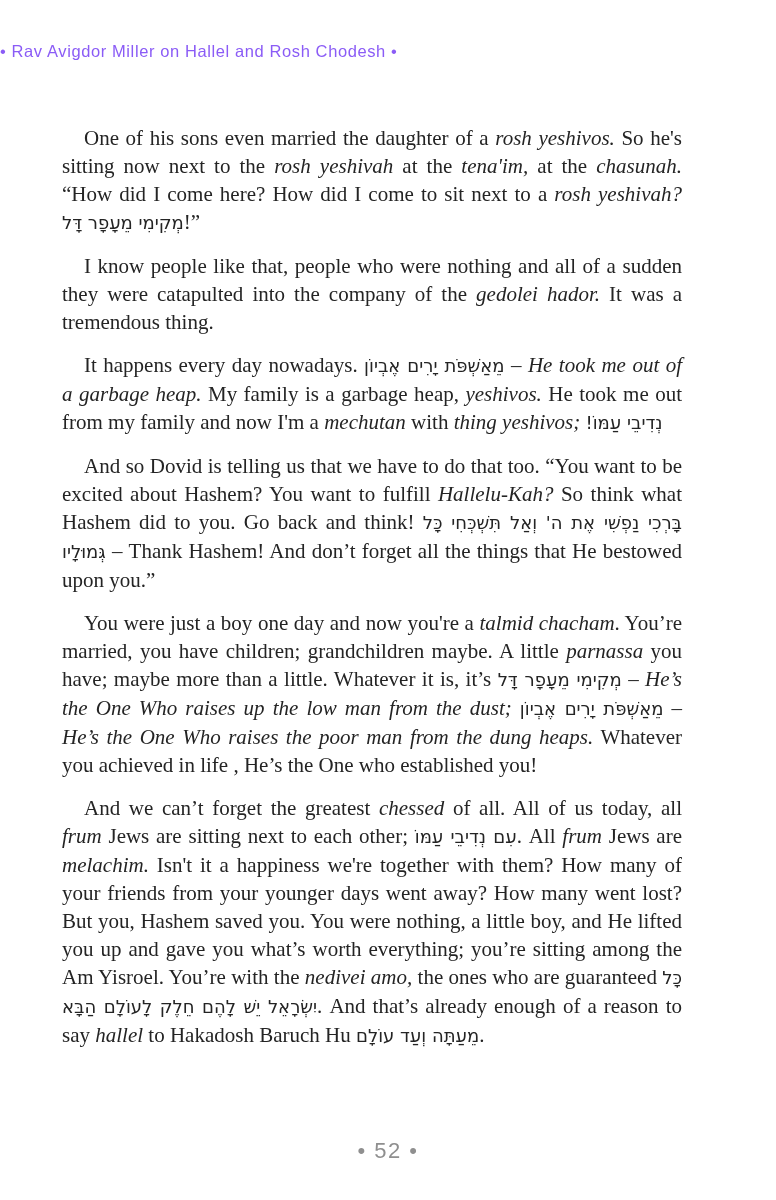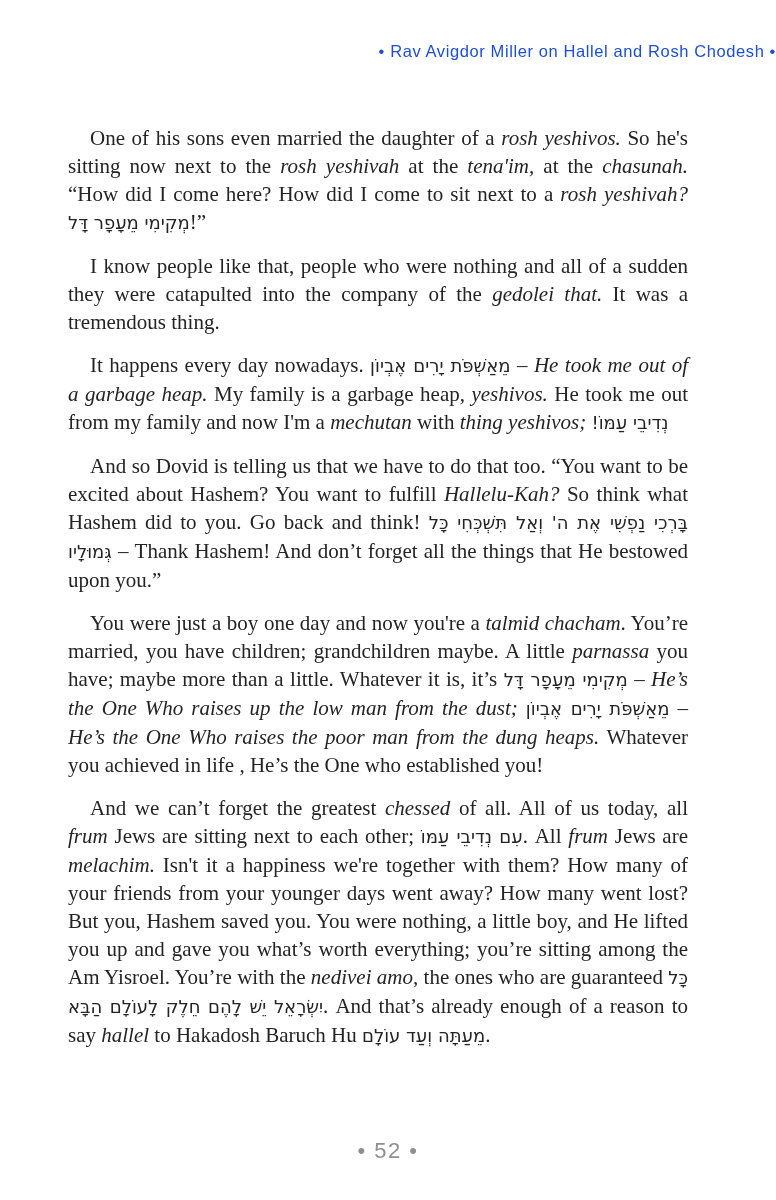--- a/index.html
+++ b/index.html
@@ -12,32 +12,32 @@
     overflow: hidden;
     font-family: "Liberation Serif", serif;
     color: #242424;
   }
 
   .running-header {
     position: absolute;
     top: 42px;
     left: 0;
     right: 0;
-    text-align: right;
+    text-align: left;
     font-family: "Liberation Sans", sans-serif;
     font-size: 16.5px;
     letter-spacing: 0.6px;
-    color: #1d4ed8;
+    color: #8b5cf6;
     font-weight: 400;
   }
 
   .body-text {
     position: absolute;
     top: 124px;
-    left: 68px;
+    left: 62px;
     width: 620px;
     font-size: 21px;
     line-height: 28px;
     text-align: justify;
     hyphens: auto;
   }
 
   .para {
     margin: 0 0 15px 0;
     text-indent: 22px;
@@ -65,21 +65,21 @@
 </style>
 </head>
 <body>
 
 <div class="page">
 
   <div class="running-header">• Rav Avigdor Miller on Hallel and Rosh Chodesh •</div>
 
   <main class="body-text">
     <p class="para">One of his sons even married the daughter of a <i>rosh yeshivos.</i> So he's sitting now next to the <i>rosh yeshivah</i> at the <i>tena'im,</i> at the <i>chasunah.</i> “How did I come here? How did I come to sit next to a <i>rosh yeshivah?</i> <span class="heb" dir="rtl">מְקִימִי מֵעָפָר דָּל</span>!”</p>
-    <p class="para">I know people like that, people who were nothing and all of a sudden they were catapulted into the company of the <i>gedolei that.</i> It was a tremendous thing.</p>
+    <p class="para">I know people like that, people who were nothing and all of a sudden they were catapulted into the company of the <i>gedolei hador.</i> It was a tremendous thing.</p>
     <p class="para">It happens every day nowadays. <span class="heb" dir="rtl">מֵאַשְׁפֹּת יָרִים אֶבְיוֹן</span> – <i>He took me out of a garbage heap.</i> My family is a garbage heap, <i>yeshivos.</i> He took me out from my family and now I'm a <i>mechutan</i> with <i>thing yeshivos;</i> <span class="heb" dir="rtl">נְדִיבֵי עַמּוֹ!</span></p>
     <p class="para">And so Dovid is telling us that we have to do that too. “You want to be excited about Hashem? You want to fulfill <i>Hallelu-Kah?</i> So think what Hashem did to you. Go back and think! <span class="heb" dir="rtl">בָּרְכִי נַפְשִׁי אֶת ה' וְאַל תִּשְׁכְּחִי כָּל גְּמוּלָיו</span> – Thank Hashem! And don’t forget all the things that He bestowed upon you.”</p>
     <p class="para">You were just a boy one day and now you're a <i>talmid chacham</i>. You’re married, you have children; grandchildren maybe. A little <i>parnassa</i> you have; maybe more than a little. Whatever it is, it’s <span class="heb" dir="rtl">מְקִימִי מֵעָפָר דָּל</span> – <i>He’s the One Who raises up the low man from the dust;</i> <span class="heb" dir="rtl">מֵאַשְׁפֹּת יָרִים אֶבְיוֹן</span> – <i>He’s the One Who raises the poor man from the dung heaps.</i> Whatever you achieved in life , He’s the One who established you!</p>
     <p class="para">And we can’t forget the greatest <i>chessed</i> of all. All of us today, all <i>frum</i> Jews are sitting next to each other; <span class="heb" dir="rtl">עִם נְדִיבֵי עַמּוֹ</span>. All <i>frum</i> Jews are <i>melachim.</i> Isn't it a happiness we're together with them? How many of your friends from your younger days went away? How many went lost? But you, Hashem saved you. You were nothing, a little boy, and He lifted you up and gave you what’s worth everything; you’re sitting among the Am Yisroel. You’re with the <i>nedivei amo,</i> the ones who are guaranteed <span class="heb" dir="rtl">כָּל יִשְׂרָאֵל יֵשׁ לָהֶם חֵלֶק לָעוֹלָם הַבָּא</span>. And that’s already enough of a reason to say <i>hallel</i> to Hakadosh Baruch Hu <span class="heb" dir="rtl">מֵעַתָּה וְעַד עוֹלָם</span>.</p>
   </main>
 
   <div class="page-number">• 52 •</div>
 
 </div>
 

